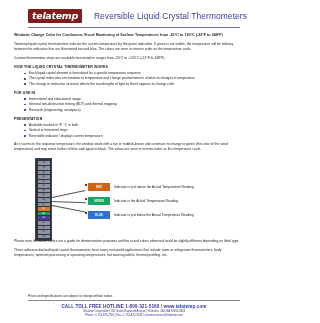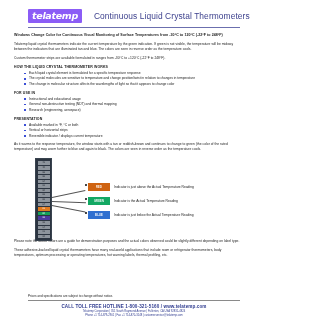--- a/index.html
+++ b/index.html
@@ -25,21 +25,21 @@
   }
 
   
   .header {
     display: flex;
     align-items: center;
     padding: 9px 10px 0 28px;
     gap: 12px;
   }
   .logo {
-    background: #8b5cf6;
+    background: #7f1d1d;
     color: #ffffff;
     font-family: "DejaVu Sans", sans-serif;
     font-weight: bold;
     font-style: italic;
     font-size: 9.5px;
     letter-spacing: -0.3px;
     padding: 2px 4px 2.5px 4px;
     line-height: 1;
     white-space: nowrap;
     border-radius: 1px;
@@ -224,21 +224,21 @@
     margin-top: 0.8px;
   }
 </style>
 </head>
 <body>
 
 <div class="page">
 
   <div class="header">
     <div class="logo">telatemp</div>
-    <div class="header-title">Continuous Liquid Crystal Thermometers</div>
+    <div class="header-title">Reversible Liquid Crystal Thermometers</div>
   </div>
   <div class="header-rule"></div>
 
   <div class="content">
 
     <p class="lead">Windows Change Color for Continuous Visual Monitoring of Surface Temperatures from -30°C to 120°C (-22°F to 248°F)</p>
     <p class="body-text">Telatemp liquid crystal thermometers indicate the current temperature by the green indication. If green is not visible, the temperature will be midway between the indicators that are illuminated tan and blue. The colors are seen in reverse order as the temperature cools.</p>
     <p class="body-text">Custom thermometer strips are available formulated in ranges from -30°C to +120°C (-22°F to 248°F).</p>
 
     <h2 class="section-head">HOW THE LIQUID CRYSTAL THERMOMETER WORKS</h2>

